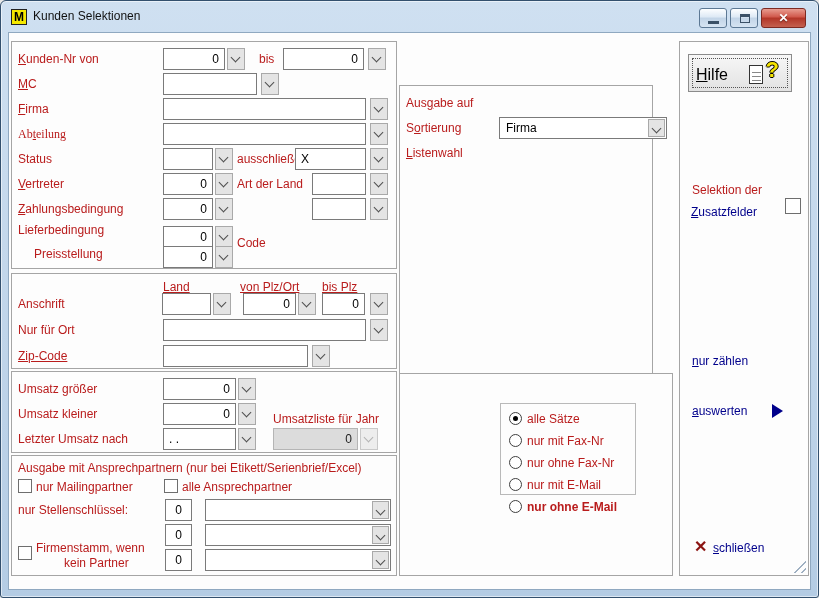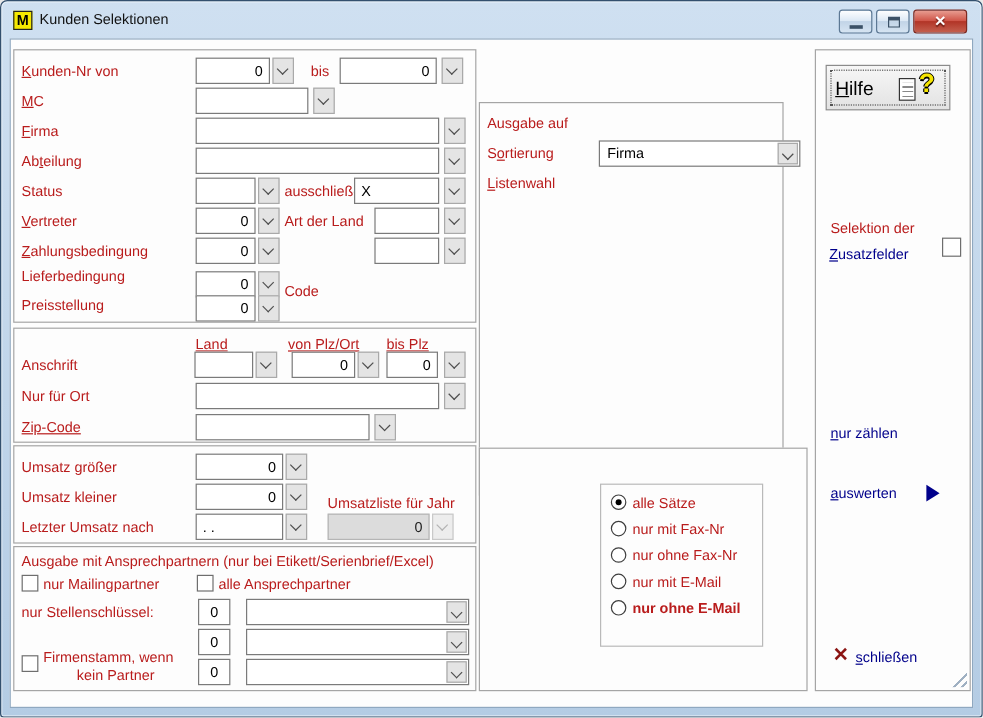--- a/index.html
+++ b/index.html
@@ -84,21 +84,21 @@
     <div class="combo" style="left:356px; top:6px;"></div>
 
     <span class="lbl" style="left:6px; top:35px;"><u>M</u>C</span>
     <input class="inp" style="left: 151px; top: 31px; width: 94px;" value="">
     <div class="combo" style="left:249px; top:31px;"></div>
 
     <span class="lbl" style="left:6px; top:60px;"><u>F</u>irma</span>
     <input class="inp" style="left: 151px; top: 56px; width: 203px;" value="">
     <div class="combo" style="left:358px; top:56px;"></div>
 
-    <span class="lbl" style="left:6px; top:85px;">Ab<u>t</u>eilung</span>
+    <span class="lbl" style="left:6px; top:85px;font-family:Liberation Serif, serif;">Ab<u>t</u>eilung</span>
     <input class="inp" style="left: 151px; top: 81px; width: 203px;" value="">
     <div class="combo" style="left:358px; top:81px;"></div>
 
     <span class="lbl" style="left:6px; top:110px;">Status</span>
     <input class="inp" style="left: 151px; top: 106px; width: 50px;" value="">
     <div class="combo" style="left:203px; top:106px;"></div>
     <span class="lbl" style="left:225px; top:110px;">ausschließen</span>
     <input class="inp" style="left: 283px; top: 106px; width: 71px;" value="X">
     <div class="combo" style="left:358px; top:106px;"></div>
 
@@ -113,21 +113,21 @@
     <input class="inp num" style="left: 151px; top: 156px; width: 50px;" value="0">
     <div class="combo" style="left:203px; top:156px;"></div>
     <span class="lbl" style="left:225px; top:160px;margin-top:34px;">Code</span>
     <input class="inp" style="left: 300px; top: 156px; width: 54px;" value="">
     <div class="combo" style="left:358px; top:156px;"></div>
 
     <span class="lbl" style="left:6px; top:181px;">Lieferbedingung</span>
     <input class="inp num" style="left: 151px; top: 184px; width: 50px;" value="0">
     <div class="combo" style="left:203px; top:184px;"></div>
 
-    <span class="lbl" style="left:6px; top:205px;">Preisstellung</span>
+    <span class="lbl" style="left:22px; top:205px;">Preisstellung</span>
     <input class="inp num" style="left: 151px; top: 204px; width: 50px;" value="0">
     <div class="combo" style="left:203px; top:204px;"></div>
   </div>
 
   <div class="box" style="left:10px; top:272px; width:386px; height:96px;">
     <span class="lbl ul" style="left:151px; top:6px;">Land</span>
     <span class="lbl ul" style="left:228px; top:6px;">von Plz/Ort</span>
     <span class="lbl ul" style="left:310px; top:6px;">bis Plz</span>
 
     <span class="lbl" style="left:6px; top:23px;">Anschrift</span>
@@ -189,21 +189,21 @@
   <div class="box" style="left:398px; top:40px; width:254px; height:328px;margin-top:44px;">
     <span class="lbl" style="left:6px; top:10px;">Aus<u>g</u>abe auf</span>
 
     <span class="lbl" style="left:6px; top:35px;">S<u>o</u>rtierung</span>
     <div class="sel" style="left:99px; top:31px; width:168px;"><span>Firma</span><span class="arrow"></span></div>
 
     <span class="lbl" style="left:6px; top:60px;"><u>L</u>istenwahl</span>
   </div>
 
   <div class="box" style="left:398px; top:372px; width:274px; height:203px;">
-    <div style="position:absolute; left:100px; top:29px; width:136px; height:136px; border:1px solid #b9b9b9;">
+    <div style="position:absolute; left:100px; top:29px; width:136px; height:92px; border:1px solid #b9b9b9;">
       <div class="radio checked" style="left:8px; top:8px;"></div>
       <span class="lbl" style="left:26px; top:8px;">alle Sätze</span>
       <div class="radio" style="left:8px; top:30px;"></div>
       <span class="lbl" style="left:26px; top:30px;">nur mit Fax-Nr</span>
       <div class="radio" style="left:8px; top:52px;"></div>
       <span class="lbl" style="left:26px; top:52px;">nur ohne Fax-Nr</span>
       <div class="radio" style="left:8px; top:74px;"></div>
       <span class="lbl" style="left:26px; top:74px;">nur mit E-Mail</span>
       <div class="radio" style="left:8px; top:96px;"></div>
       <span class="lbl" style="left:26px; top:96px;font-weight:bold;">nur ohne E-Mail</span>

